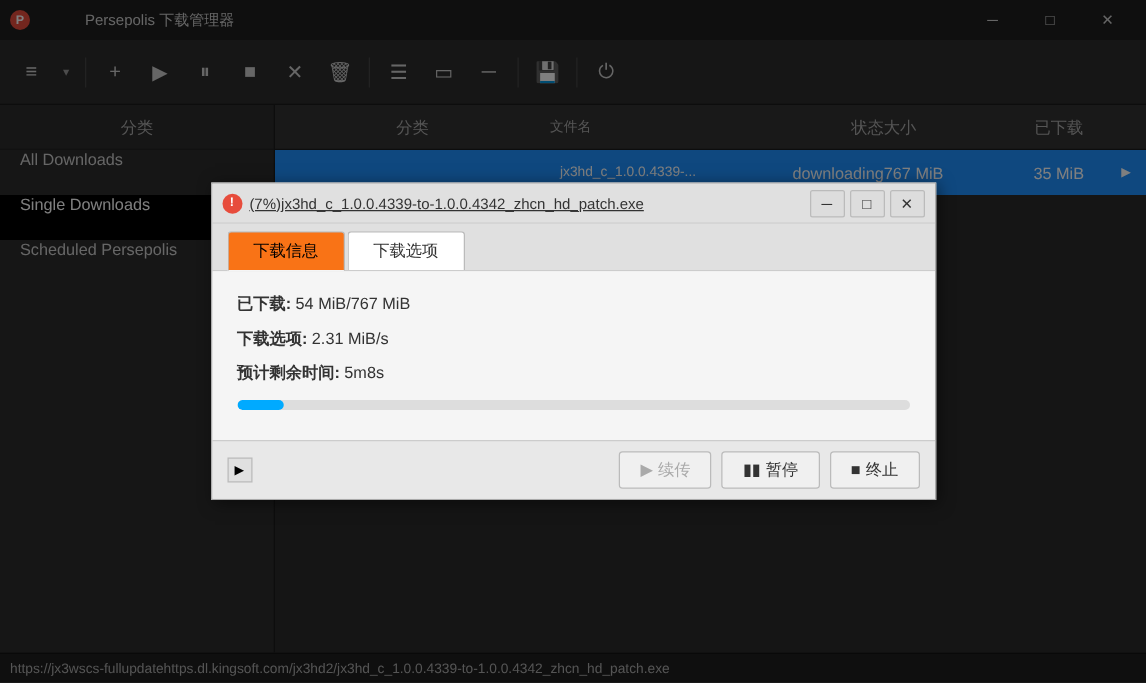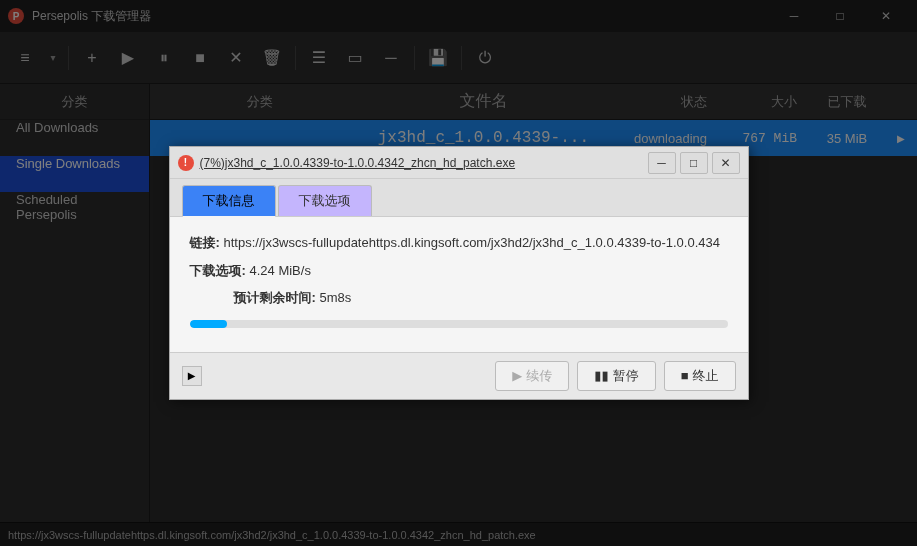--- a/index.html
+++ b/index.html
@@ -29,21 +29,21 @@
       background: #e74c3c;
       border-radius: 50%;
       margin-right: 8px;
       display: flex;
       align-items: center;
       justify-content: center;
       font-size: 10px;
       color: white;
       font-weight: bold;
     }
-    .titlebar-title { flex: 1; font-size: 12px; color: #ccc; }
+    .titlebar-title { flex: 1; font-size: 12px; color: #ccc; margin-left: 36px; }
     .titlebar-controls { display: flex; gap: 0; }
     .titlebar-btn {
       width: 46px;
       height: 32px;
       display: flex;
       align-items: center;
       justify-content: center;
       color: #ccc;
       font-size: 12px;
       cursor: pointer;
@@ -112,42 +112,42 @@
     .sidebar-item {
       height: 36px;
       display: flex;
       align-items: flex-start;
       padding: 0 16px;
       color: #ccc;
       font-size: 13px;
       cursor: pointer;
     }
     .sidebar-item.active {
-      background: #1d4ed8;
+      background: #000000;
       color: white;
     }
 
     
     .content {
       flex: 1;
       background: #2b2b2b;
       display: flex;
       flex-direction: column;
     }
     .table-header {
       display: flex;
       height: 36px;
       background: #333;
       border-bottom: 1px solid #1a1a1a;
       align-items: center;
     }
     .col-category { width: 220px; text-align: center; color: #aaa; font-size: 13px; }
-    .col-filename { flex: 1; text-align: center; color: #aaa; font-size: 16px; font-family: Liberation Mono, monospace; }
+    .col-filename { flex: 1; color: #aaa; font-size: 11px; }
     .col-status { width: 110px; text-align: right; color: #aaa; font-size: 13px; }
-    .col-size { width: 90px; text-align: right; color: #aaa; font-size: 13px; font-family: Liberation Mono, monospace; }
+    .col-size { width: 90px; text-align: left; color: #aaa; font-size: 13px; }
     .col-downloaded { width: 100px; text-align: center; color: #aaa; font-size: 13px; }
     .col-action { width: 20px; }
 
     .table-row {
       display: flex;
       height: 36px;
       align-items: center;
       background: #1e90ff;
       color: white;
       font-size: 13px;
@@ -222,44 +222,44 @@
       padding: 6px 12px 0;
       gap: 2px;
     }
     .modal-tab {
       padding: 6px 20px;
       font-size: 13px;
       cursor: pointer;
       border: 1px solid #bbb;
       border-bottom: none;
       border-radius: 3px 3px 0 0;
-      background: #c4b5fd;
+      background: #ffffff;
       color: #333;
     }
     .modal-tab.active {
-      background: #3b82f6;
+      background: #f97316;
       color: #000;
       border-bottom: 1px solid #f5f5f5;
       margin-bottom: -1px;
     }
 
     
     .modal-content {
       background: #f5f5f5;
       padding: 16px 20px;
       font-size: 13px;
       color: #333;
     }
     .info-row {
       margin-bottom: 8px;
       line-height: 1.5;
     }
     .info-label { font-weight: bold; }
     .info-value { font-weight: normal; }
-    .info-row.highlight .info-label { font-weight: bold; color: #333; margin-left: 44px; }
+    .info-row.highlight .info-label { font-weight: bold; color: #333; }
 
     
     .progress-bar-container {
       margin: 12px 0 8px 0;
       background: #ddd;
       height: 8px;
       border-radius: 4px;
       overflow: hidden;
     }
     .progress-bar-fill {
@@ -393,26 +393,26 @@
       </div>
     </div>
 
     <div class="modal-tabs">
       <div class="modal-tab active">下载信息</div>
       <div class="modal-tab">下载选项</div>
     </div>
 
     <div class="modal-content">
       <div class="info-row">
-        <span class="info-label">链接:</span>
-        <span class="info-value">https://jx3wscs-fullupdatehttps.dl.kingsoft.com/jx3hd2/jx3hd_c_1.0.0.4339-to-1.0.0.434</span>
+        <span class="info-label">已下载:</span>
+        <span class="info-value">54 MiB/767 MiB</span>
       </div>
       <div class="info-row">
         <span class="info-label">下载选项:</span>
-        <span class="info-value">4.24 MiB/s</span>
+        <span class="info-value">2.31 MiB/s</span>
       </div>
       <div class="info-row highlight">
         <span class="info-label">预计剩余时间:</span>
         <span class="info-value">5m8s</span>
       </div>
 
       <div class="progress-bar-container">
         <div class="progress-bar-fill" style="width: 7%;"></div>
       </div>
     </div>

